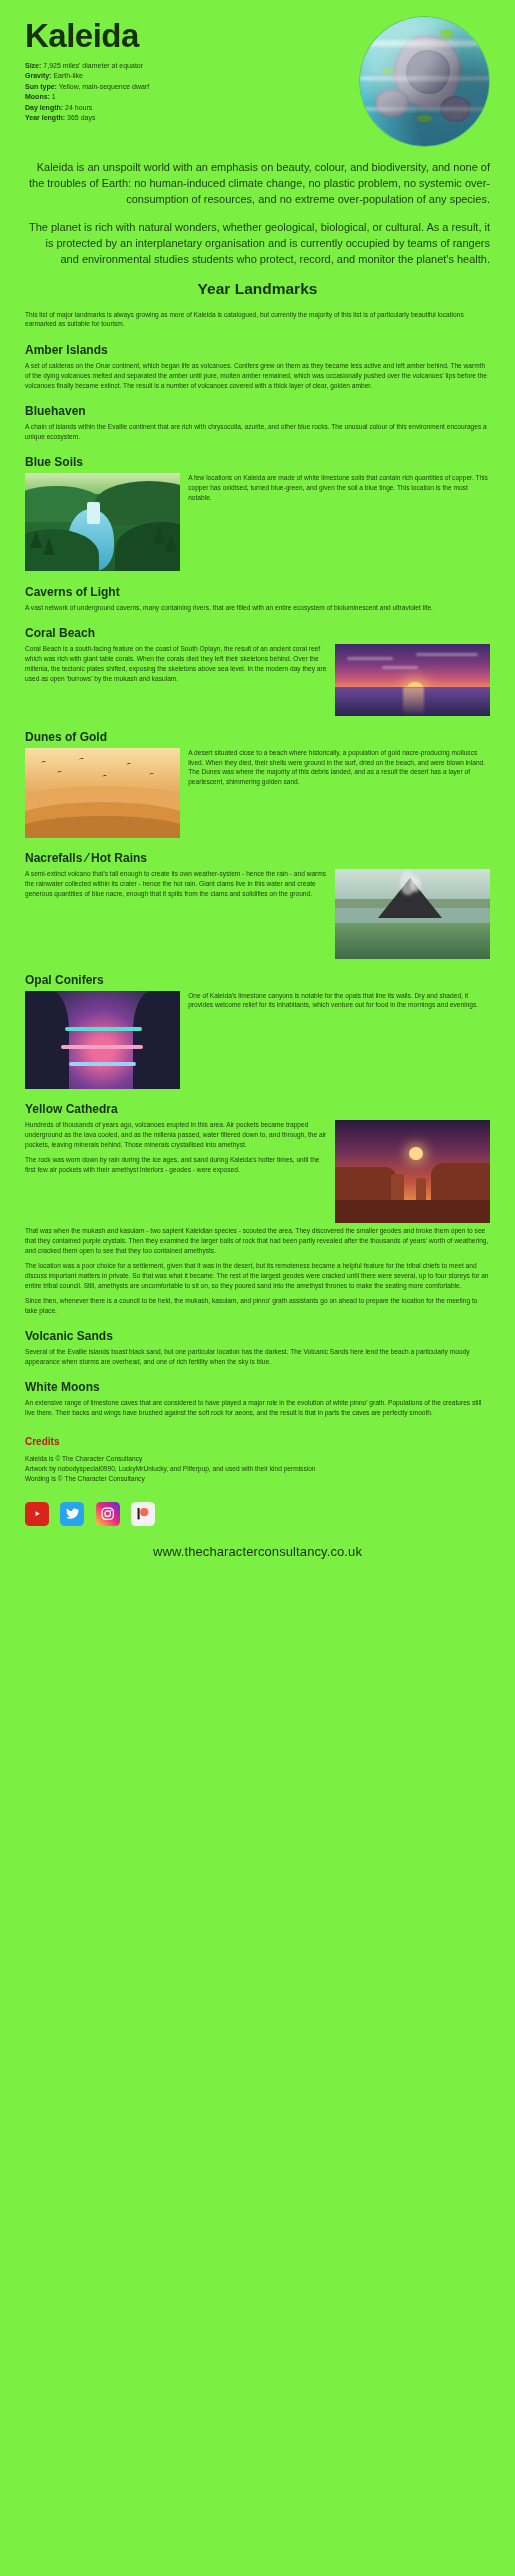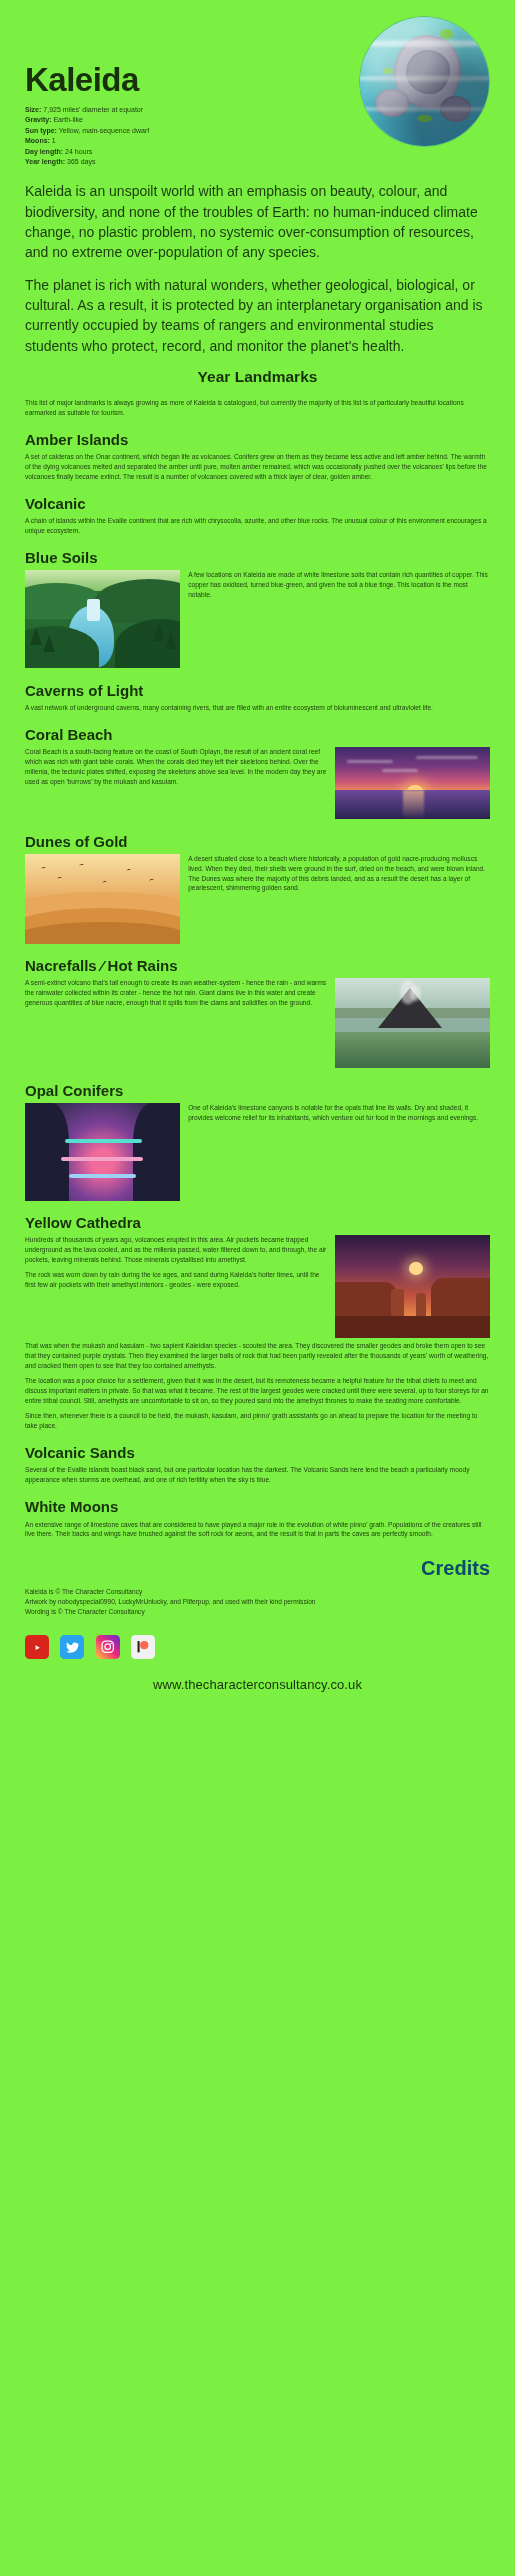--- a/index.html
+++ b/index.html
@@ -7,21 +7,21 @@
   body {
     width: 515px;
     background: #7bf043;
     font-family: "Liberation Sans", sans-serif;
     color: #1b3c0c;
   }
   .page { width: 515px; padding: 15.5px 25px 0 25px; }
 
   
   .header { display: flex; align-items: flex-start; gap: 9.3px; }
-  .header-left { flex: 1 1 auto; padding-top: 3.1px; margin-top: 44px; }
+  .header-left { flex: 1 1 auto; padding-top: 3.1px; }
   h1.title {
     font-size: 33px;
     line-height: 1;
     margin: 0 0 9.3px 0;
     font-weight: bold;
     color: #17320b;
     letter-spacing: -0.5px;
   }
   .facts { font-size: 7px; line-height: 1.5; }
   .facts div { margin: 0; }
@@ -44,31 +44,31 @@
     box-shadow: inset 0 0 4.1px rgba(90,90,120,.6);
   }
   .planet .land.dark { background:#8e8ea6; }
   .planet .green { position:absolute; background:#7fd84a; border-radius:50%; }
   .planet .shade { position:absolute; inset:0;
      background: radial-gradient(circle at 32% 28%, rgba(255,255,255,.35) 0 22%, rgba(0,0,0,0) 48%),
                  radial-gradient(circle at 78% 80%, rgba(0,0,20,.38) 0 30%, rgba(0,0,0,0) 70%); }
 
   
   .intro { margin-top: 13.4px; }
-  .intro p { font-size: 14px; line-height: 1.45; margin: 0 0 12.4px 0; }
+  .intro p { font-size: 11px; line-height: 1.45; margin: 0 0 12.4px 0; text-align: right; }
 
   
   h2.section {
     text-align: center;
     font-size: 15.5px;
     margin: 8.2px 0 11.3px 0;
     color: #17320b;
   }
   h3.landmark {
-    font-size: 15px;
+    font-size: 12px;
     margin: 13.4px 0 4.1px 0;
     color: #17320b;
   }
   p.body { font-size: 6.6px; line-height: 1.5; margin: 0 0 5.2px 0; }
   p.small { font-size: 6.6px; line-height: 1.5; margin: 0 0 5.2px 0; }
 
   
   .row { display: flex; gap: 8.2px; align-items: flex-start; }
   .row .txt { flex: 1 1 auto; }
   .row .txt p { font-size: 6.6px; line-height: 1.5; margin: 0 0 5.2px 0; }
@@ -131,21 +131,21 @@
   .a-cath .sky5 { position:absolute; inset:0;
       background: linear-gradient(#2b1a3f 0%, #6d2f57 30%, #c2543f 60%, #e88a4a 80%, #f0b068 100%); }
   .a-cath .sun2 { position:absolute; left:48%; top:26%; width:13.4px; height:13.4px; border-radius:50%;
       background:#ffd98a; box-shadow:0 0 10.3px 4.1px rgba(255,200,120,.55); }
   .a-cath .mesa { position:absolute; background:#7a3320; }
   .a-cath .pillar { position:absolute; background:#93422a; border-radius:3.1px 3.1px 0 0; }
   .a-cath .floor { position:absolute; left:0; right:0; bottom:0; height:22%; background:#5c2518; }
 
   
   h2.credits-head {
-    font-size: 20px; margin: 17.5px 0 7.2px 0; color:#0c4a6e;text-align:right;
+    font-size: 10px; margin: 17.5px 0 7.2px 0; color:#b91c1c;
   }
   .credits p { font-size: 6.6px; line-height: 1.55; margin: 0; }
 
   .socials { display:flex; gap: 11.3px; margin: 17.5px 0 13.4px 0; }
   .social {
     width: 24px; height: 24px; border-radius: 4.6px;
     display:flex; align-items:center; justify-content:center;
   }
   .s-youtube { background:#d9241c; }
   .s-twitter { background:#2aa3ef; }
@@ -204,21 +204,21 @@
     <p>Kaleida is an unspoilt world with an emphasis on beauty, colour, and biodiversity, and none of the troubles of Earth: no human-induced climate change, no plastic problem, no systemic over-consumption of resources, and no extreme over-population of any species.</p>
     <p>The planet is rich with natural wonders, whether geological, biological, or cultural. As a result, it is protected by an interplanetary organisation and is currently occupied by teams of rangers and environmental studies students who protect, record, and monitor the planet's health.</p>
   </div>
 
   <h2 class="section">Year Landmarks</h2>
   <p class="small">This list of major landmarks is always growing as more of Kaleida is catalogued, but currently the majority of this list is of particularly beautiful locations earmarked as suitable for tourism.</p>
 
   <h3 class="landmark">Amber Islands</h3>
   <p class="body">A set of calderas on the Onar continent, which began life as volcanoes. Conifers grew on them as they became less active and left amber behind. The warmth of the dying volcanoes melted and separated the amber until pure, molten amber remained, which was occasionally pushed over the volcanoes' lips before the volcanoes finally became extinct. The result is a number of volcanoes covered with a thick layer of clear, golden amber.</p>
 
-  <h3 class="landmark">Volcanic</h3>
+  <h3 class="landmark">Bluehaven</h3>
   <p class="body">A chain of islands within the Evallie continent that are rich with chrysocolla, azurite, and other blue rocks. The unusual colour of this environment encourages a unique ecosystem.</p>
 
   <h3 class="landmark">Blue Soils</h3>
   <div class="row">
     <div class="art a-bluesoils left">
       <div class="sky2"></div>
       <div class="hill" style="left:-10%;top:12.4px;width:60%;height:36px;background:#2f7a3c;"></div>
       <div class="hill" style="left:45%;top:8.2px;width:70%;height:44px;background:#256230;"></div>
       <div class="river" style="left:28%;top:36px;width:46px;height:62px;"></div>
       <div class="fall" style="left:40%;top:29px;width:13.4px;height:21.6px;border-radius:2.1px;"></div>

